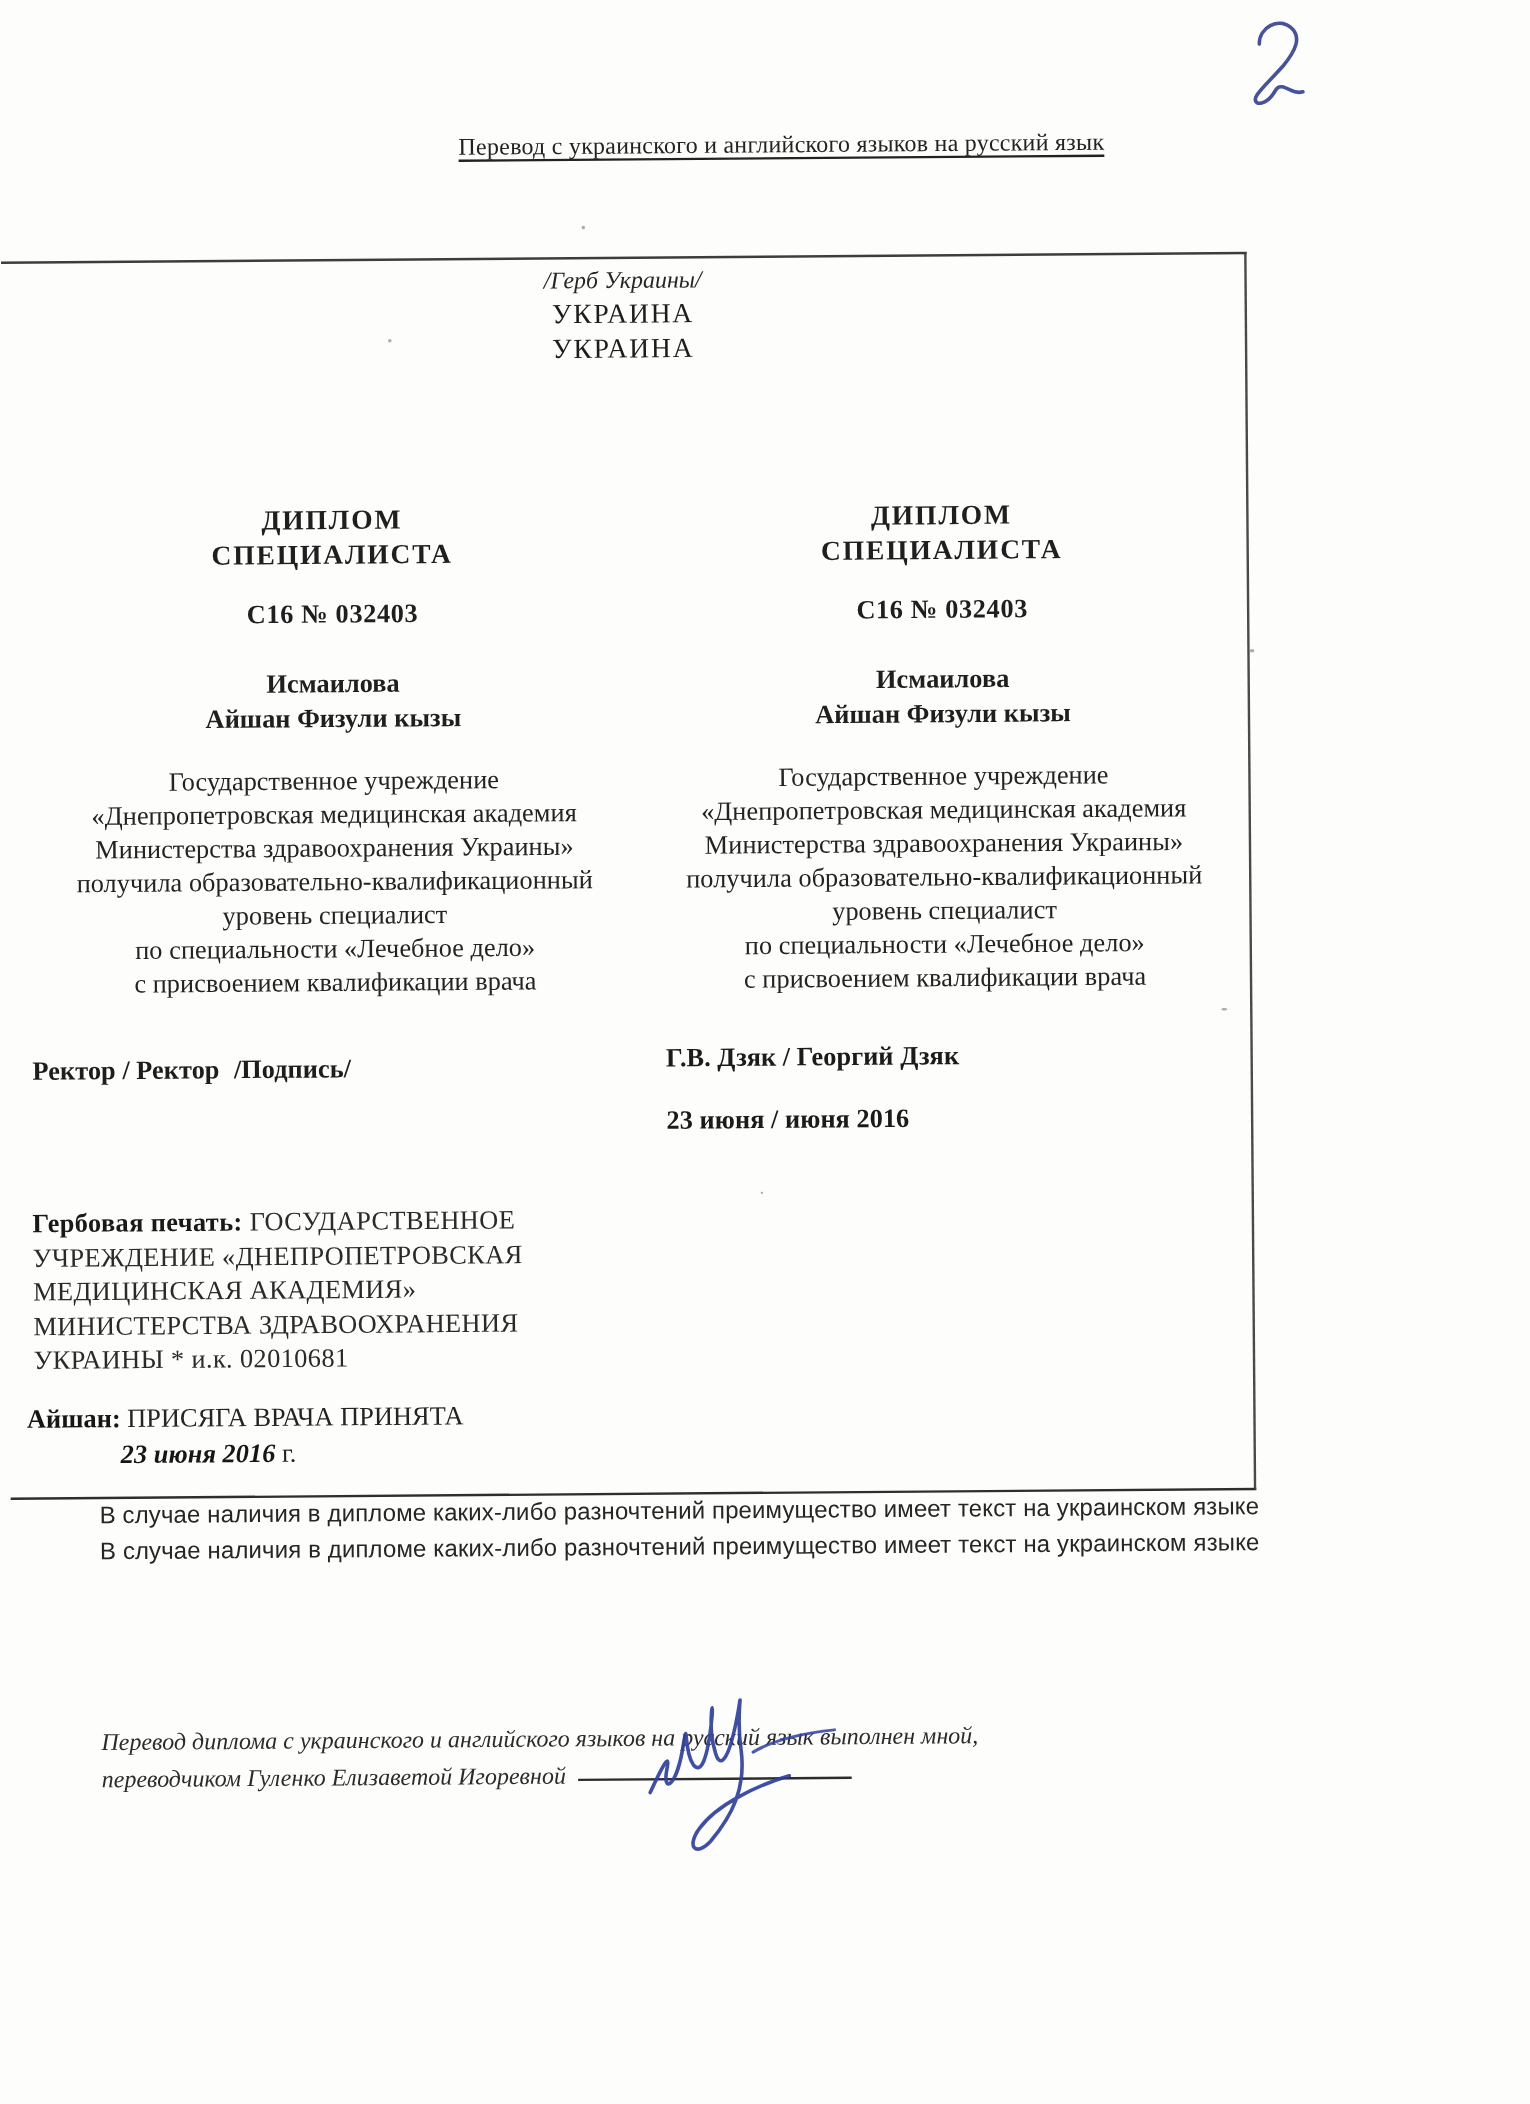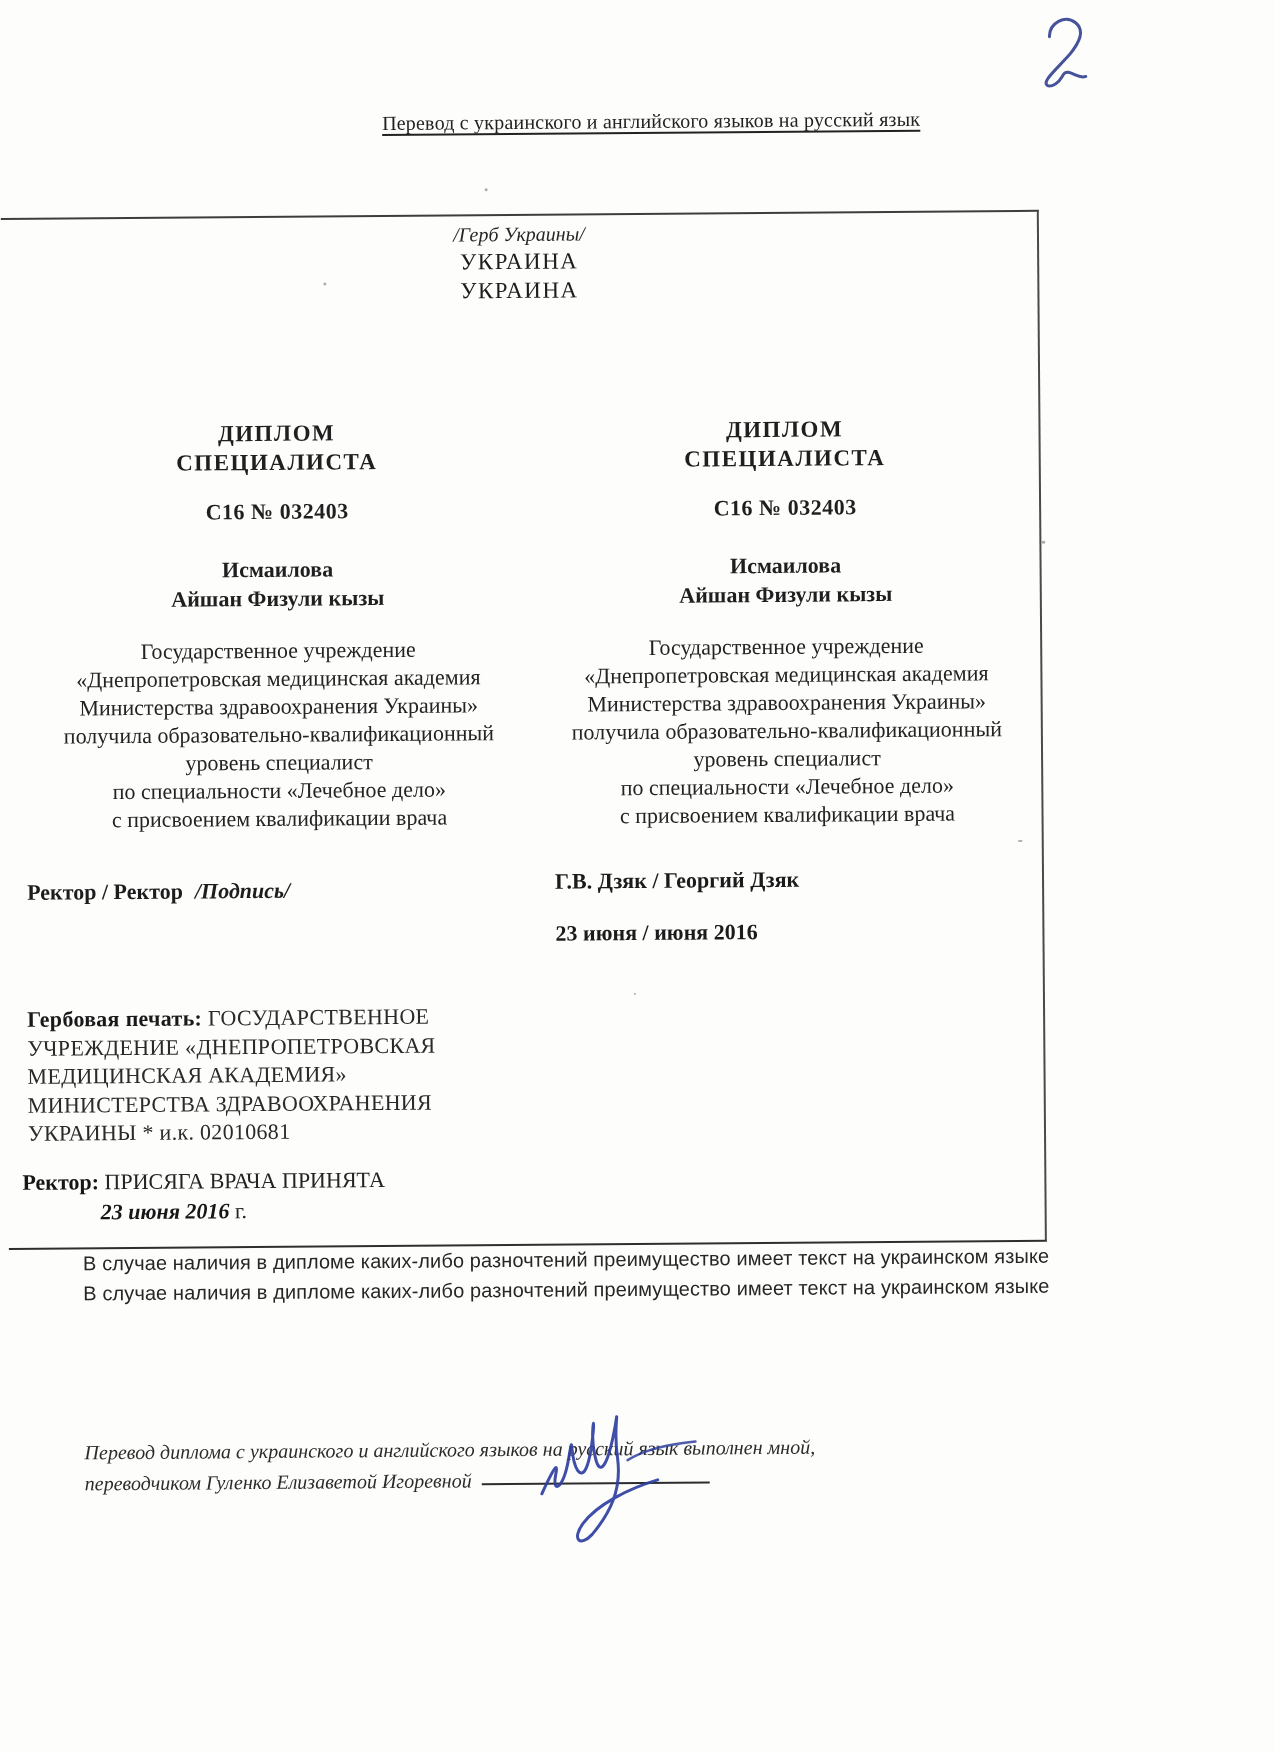--- a/index.html
+++ b/index.html
@@ -28,21 +28,21 @@
   .country{font-size:23px;letter-spacing:1.5px;color:#1d1d1d;}
 
   .col{top:0;width:500px;height:100%;}
   .col .ttl{width:100%;text-align:center;font-weight:bold;font-size:23px;letter-spacing:1.5px;white-space:nowrap;}
   .col .num{width:100%;text-align:center;font-weight:bold;font-size:22px;letter-spacing:0.5px;white-space:nowrap;}
   .col .nm{width:100%;text-align:center;font-weight:bold;font-size:22px;white-space:nowrap;}
   .col .para{width:100%;text-align:center;font-size:22px;line-height:28px;color:#232323;}
   .para div{white-space:nowrap;}
 
   .rector-line{font-weight:bold;font-size:22px;white-space:nowrap;color:#1d1d1d;}
-  .rector-line .sig-note{font-style:italic;margin-left:12px;margin-top:48px;}
+  .rector-line .sig-note{margin-left:12px;margin-top:48px;}
   .signer{font-weight:bold;font-size:22px;white-space:nowrap;color:#1b1b1b;}
 
   .seal{font-size:22px;line-height:28.5px;color:#2a2a2a;letter-spacing:0.3px;}
   .seal b{color:#191919;}
   .stamp{font-size:22px;line-height:30px;color:#242424;}
   .stamp b{color:#161616;}
   .stamp .date-ln{margin-left:78px;}
   .stamp .date-ln b{font-style:italic;}
 
   .disclaimer{font-family:"Liberation Sans","DejaVu Sans",sans-serif;font-size:20px;color:#262626;white-space:nowrap;letter-spacing:0.1px;}
@@ -116,21 +116,21 @@
 
     <div class="abs seal" style="left:20px;top:786px;width:470px;">
       <div><b>Гербовая печать:</b><span> ГОСУДАРСТВЕННОЕ</span></div>
       <div>УЧРЕЖДЕНИЕ «ДНЕПРОПЕТРОВСКАЯ</div>
       <div>МЕДИЦИНСКАЯ АКАДЕМИЯ»</div>
       <div>МИНИСТЕРСТВА ЗДРАВООХРАНЕНИЯ</div>
       <div>УКРАИНЫ * и.к. 02010681</div>
     </div>
 
     <div class="abs stamp" style="left:14px;top:948px;">
-      <div><b>Ректор:</b><span> ПРИСЯГА ВРАЧА ПРИНЯТА</span></div>
+      <div><b>Айшан:</b><span> ПРИСЯГА ВРАЧА ПРИНЯТА</span></div>
       <div class="date-ln"><b>23 июня 2016</b><span> г.</span></div>
     </div>
   </div>
 
   <div class="abs disclaimer" style="left:80px;top:1248px;">В случае наличия в дипломе каких-либо разночтений преимущество имеет текст на украинском языке</div>
   <div class="abs disclaimer" style="left:80px;top:1278px;">В случае наличия в дипломе каких-либо разночтений преимущество имеет текст на украинском языке</div>
 
   <div class="abs translator" style="left:80px;top:1437px;">Перевод диплома с украинского и английского языков на русский язык выполнен мной,</div>
   <div class="abs translator" style="left:80px;top:1468px;">
     <span>переводчиком Гуленко Елизаветой Игоревной</span><span class="sig-line"></span>

